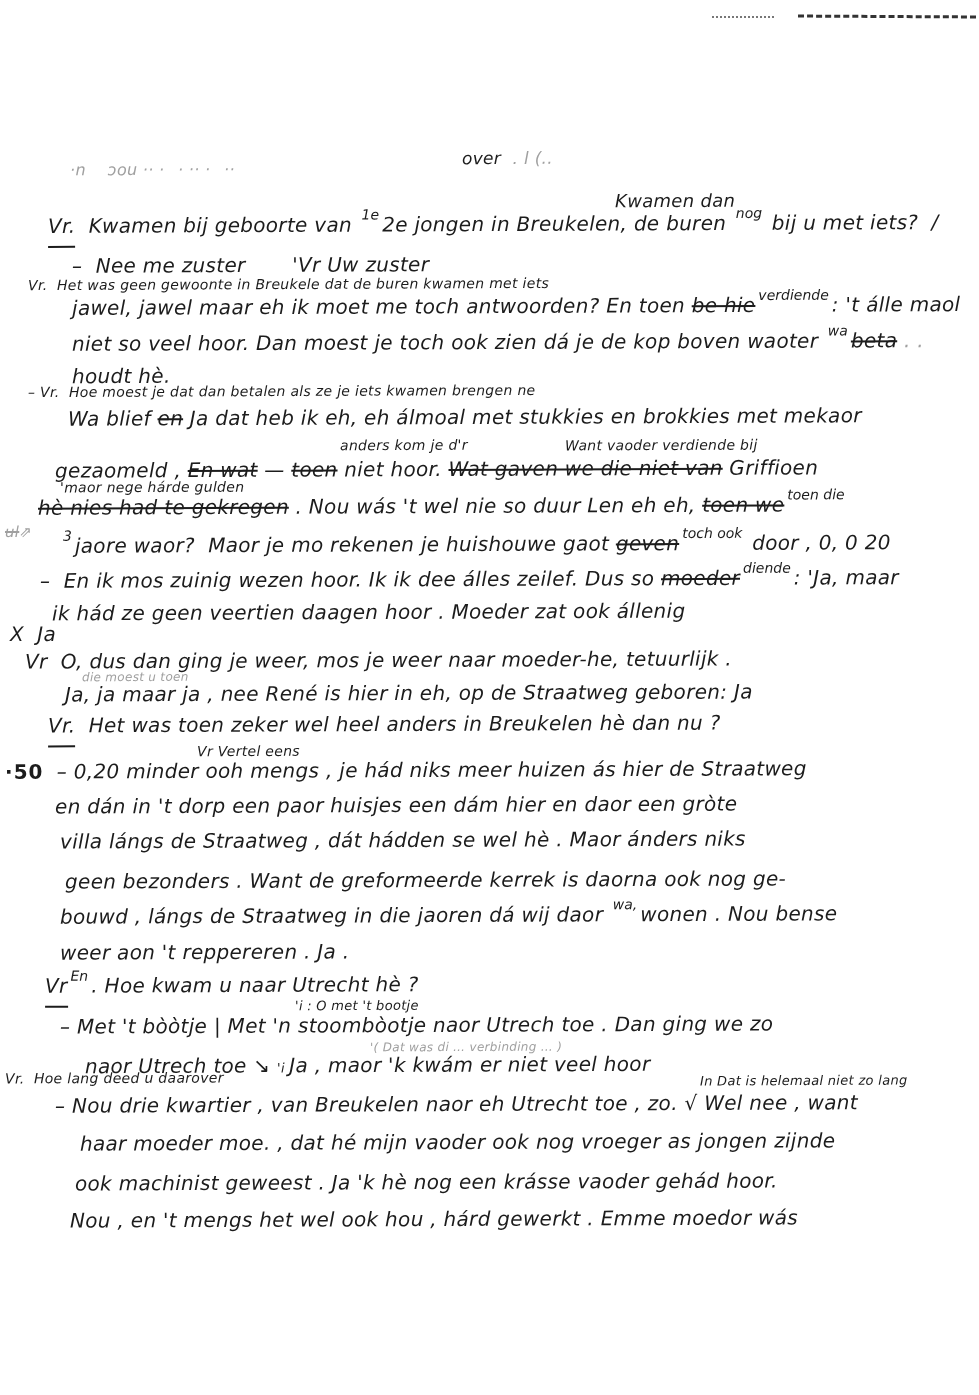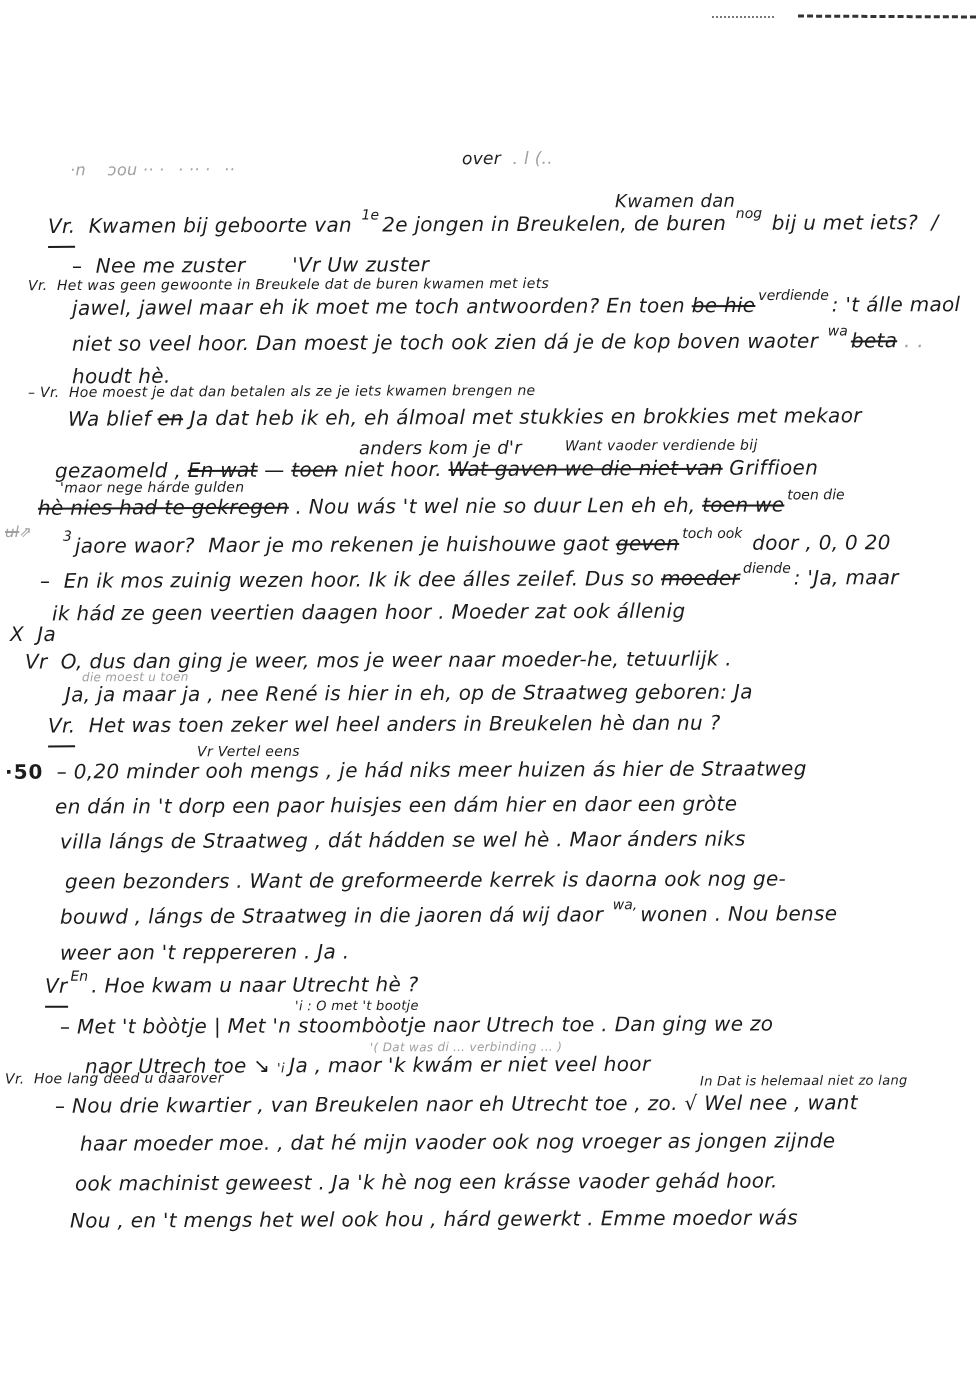--- a/index.html
+++ b/index.html
@@ -43,21 +43,21 @@
       <div class="line" style="top: 160px; left: 70px; font-size: 16px;"><span class="seg faint">·n   ɔou ·· ·  · ·· ·  ··</span></div>
       <div class="line" style="top: 190px; left: 615px; font-size: 18px;"><span class="seg">Kwamen dan</span></div>
       <div class="line" style="top: 212px; left: 48px;"><span class="seg u">Vr.</span><span class="seg">&nbsp;&nbsp;Kwamen bij geboorte van </span><span class="seg sup">1e</span><span class="seg">2e jongen in Breukelen, de buren </span><span class="seg sup">nog</span><span class="seg"> bij u met iets?&nbsp;&nbsp;∕</span></div>
       <div class="line" style="top: 253px; left: 72px;"><span class="seg">–&nbsp; Nee me zuster&nbsp;&nbsp;&nbsp;&nbsp;&nbsp;&nbsp; 'Vr Uw zuster</span></div>
       <div class="line" style="top: 276px; left: 28px; font-size: 14px;"><span class="seg">Vr.&nbsp; Het was geen gewoonte in Breukele dat de buren kwamen met iets</span></div>
       <div class="line" style="top: 294px; left: 72px;"><span class="seg">jawel, jawel maar eh ik moet me toch antwoorden? En toen </span><span class="seg st">be hie</span><span class="seg sup">verdiende</span><span class="seg">: 't álle maol</span></div>
       <div class="line" style="top: 330px; left: 72px;"><span class="seg">niet so veel hoor. Dan moest je toch ook zien dá je de kop boven waoter </span><span class="seg sup">wa</span><span class="seg st">beta</span><span class="seg faint"> . .</span></div>
       <div class="line" style="top: 364px; left: 72px;"><span class="seg">houdt hè.</span></div>
       <div class="line" style="top: 383px; left: 28px; font-size: 14px;"><span class="seg">– Vr.&nbsp; Hoe moest je dat dan betalen als ze je iets kwamen brengen ne</span></div>
       <div class="line" style="top: 405px; left: 68px;"><span class="seg">Wa blief </span><span class="seg st">en</span><span class="seg"> Ja dat heb ik eh, eh álmoal met stukkies en brokkies met mekaor</span></div>
-      <div class="line" style="top: 437px; left: 359px; font-size: 18px;"><span class="seg">anders kom je d'r</span></div>
+      <div class="line" style="top: 437px; left: 340px; font-size: 14px;"><span class="seg">anders kom je d'r</span></div>
       <div class="line" style="top: 437px; left: 565px; font-size: 14px;"><span class="seg">Want vaoder verdiende bij</span></div>
       <div class="line" style="top: 457px; left: 55px;"><span class="seg">gezaomeld , </span><span class="seg st">En wat</span><span class="seg"> — </span><span class="seg st">toen</span><span class="seg"> niet hoor. </span><span class="seg st">Wat gaven we die niet van</span><span class="seg"> Griffioen</span></div>
       <div class="line" style="top: 479px; left: 60px; font-size: 14px;"><span class="seg">'maor nege hárde gulden</span></div>
       <div class="line" style="top: 494px; left: 38px;"><span class="seg st">hè nies had te gekregen</span><span class="seg"> . Nou wás 't wel nie so duur Len eh eh, </span><span class="seg st">toen we</span><span class="seg sup">toen die</span></div>
       <div class="line" style="top: 523px; left: 5px; font-size: 15px;"><span class="seg st faint">ul</span><span class="seg faint">⇗</span></div>
       <div class="line" style="top: 532px; left: 60px;"><span class="seg sup">3</span><span class="seg">jaore waor?&nbsp; Maor je mo rekenen je huishouwe gaot </span><span class="seg st">geven</span><span class="seg sup">toch ook</span><span class="seg"> door , 0, 0 20</span></div>
       <div class="line" style="top: 567px; left: 40px;"><span class="seg">–&nbsp; En ik mos zuinig wezen hoor. Ik ik dee álles zeilef. Dus so </span><span class="seg st">moeder</span><span class="seg sup">diende</span><span class="seg">: 'Ja, maar</span></div>
       <div class="line" style="top: 600px; left: 52px;"><span class="seg">ik hád ze geen veertien daagen hoor . Moeder zat ook állenig</span></div>
       <div class="line" style="top: 622px; left: 10px;"><span class="seg">X&nbsp;&nbsp;Ja</span></div>
       <div class="line" style="top: 648px; left: 25px;"><span class="seg">Vr&nbsp; O, dus dan ging je weer, mos je weer naar moeder-he, tetuurlijk .</span></div>

